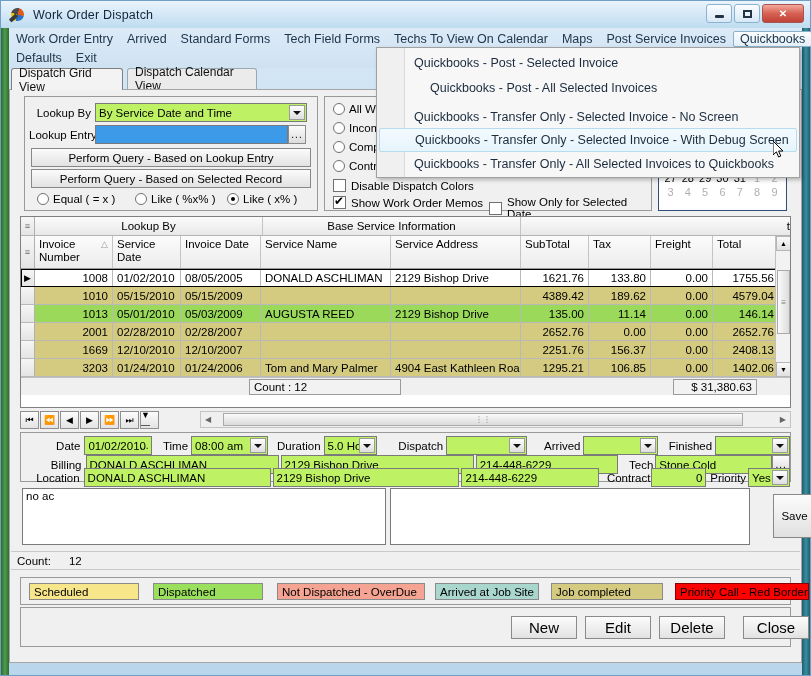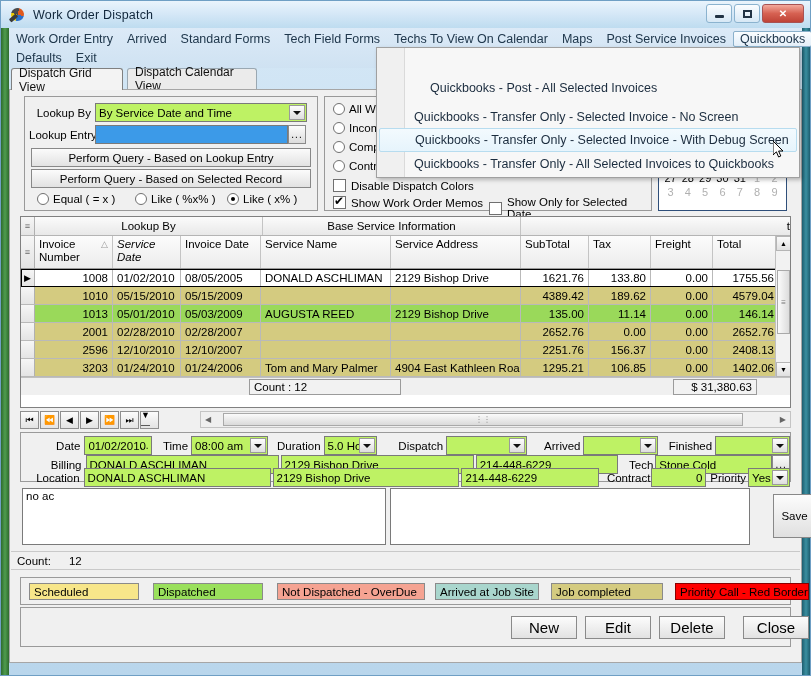--- a/index.html
+++ b/index.html
@@ -446,21 +446,21 @@
         <div class="gh-cell" style="width:258px;">Base Service Information</div>
         <div class="gh-cell" style="width:260px;margin-top:20px;">Billing Amounts</div>
         <div class="gh-cell" style="width:22px;">tir</div>
       </div>
       <div id="grid-colheader">
         <div class="gutter">≡</div>
         <div class="ch-cell" style="width:78px;">
           <span>Invoice Number</span>
           <span style="margin-left:auto; color:#999; font-size:9px;">△</span>
         </div>
-        <div class="ch-cell" style="width:68px;font-style:italic;">Service Date</div>
+        <div class="ch-cell" style="width:68px;">Service Date</div>
         <div class="ch-cell" style="width:80px;">Invoice Date</div>
         <div class="ch-cell" style="width:130px;">Service Name</div>
         <div class="ch-cell" style="width:130px;">Service Address</div>
         <div class="ch-cell" style="width:68px;">SubTotal</div>
         <div class="ch-cell" style="width:62px;">Tax</div>
         <div class="ch-cell" style="width:62px;">Freight</div>
         <div class="ch-cell" style="width:66px;">Total</div>
         <div class="ch-cell" style="width:22px;">Re Po</div>
       </div>
 
@@ -517,21 +517,21 @@
           <div class="cell" style="width:130px;"></div>
           <div class="cell num" style="width:68px;">2652.76</div>
           <div class="cell num" style="width:62px;">0.00</div>
           <div class="cell num" style="width:62px;">0.00</div>
           <div class="cell num" style="width:66px;">2652.76</div>
           <div class="cell" style="width:22px;">N</div>
         </div>
 
         <div class="grid-row" style="background:#d4cb80;">
           <div class="rowsel"></div>
-          <div class="cell num" style="width:78px;">2596</div>
+          <div class="cell num" style="width:78px;">1669</div>
           <div class="cell" style="width:68px;">12/10/2010</div>
           <div class="cell" style="width:80px;">12/10/2007</div>
           <div class="cell" style="width:130px;"></div>
           <div class="cell" style="width:130px;"></div>
           <div class="cell num" style="width:68px;">2251.76</div>
           <div class="cell num" style="width:62px;">156.37</div>
           <div class="cell num" style="width:62px;">0.00</div>
           <div class="cell num" style="width:66px;">2408.13</div>
           <div class="cell" style="width:22px;">N</div>
         </div>
@@ -670,20 +670,21 @@
       </div>
       <div class="bigbtn" style="left:722px;">
         <span>Close</span>
       </div>
     </div>
 
   </div>
 
   <div id="qb-menu">
     <div id="qb-gutter"></div>
+    <div class="qb-item" style="top:3px;">Quickbooks - Post - Selected Invoice</div>
     <div class="qb-item" style="top:28px;padding-left:24px;">Quickbooks - Post - All Selected Invoices</div>
     <div class="qb-item" style="top:57px;">Quickbooks - Transfer Only - Selected Invoice - No Screen</div>
     <div class="qb-item hl" style="top:80px;">Quickbooks - Transfer Only - Selected Invoice - With Debug Screen</div>
     <div class="qb-item" style="top:104px;">Quickbooks - Transfer Only - All Selected Invoices to Quickbooks</div>
   </div>
 
   <svg id="cursor" viewBox="0 0 12 18">
     <polygon points="0,0 0,14 3.4,10.8 5.6,16 7.8,15 5.6,10 10,10" fill="#ffffff" stroke="#000000" stroke-width="1"></polygon>
   </svg>
 

